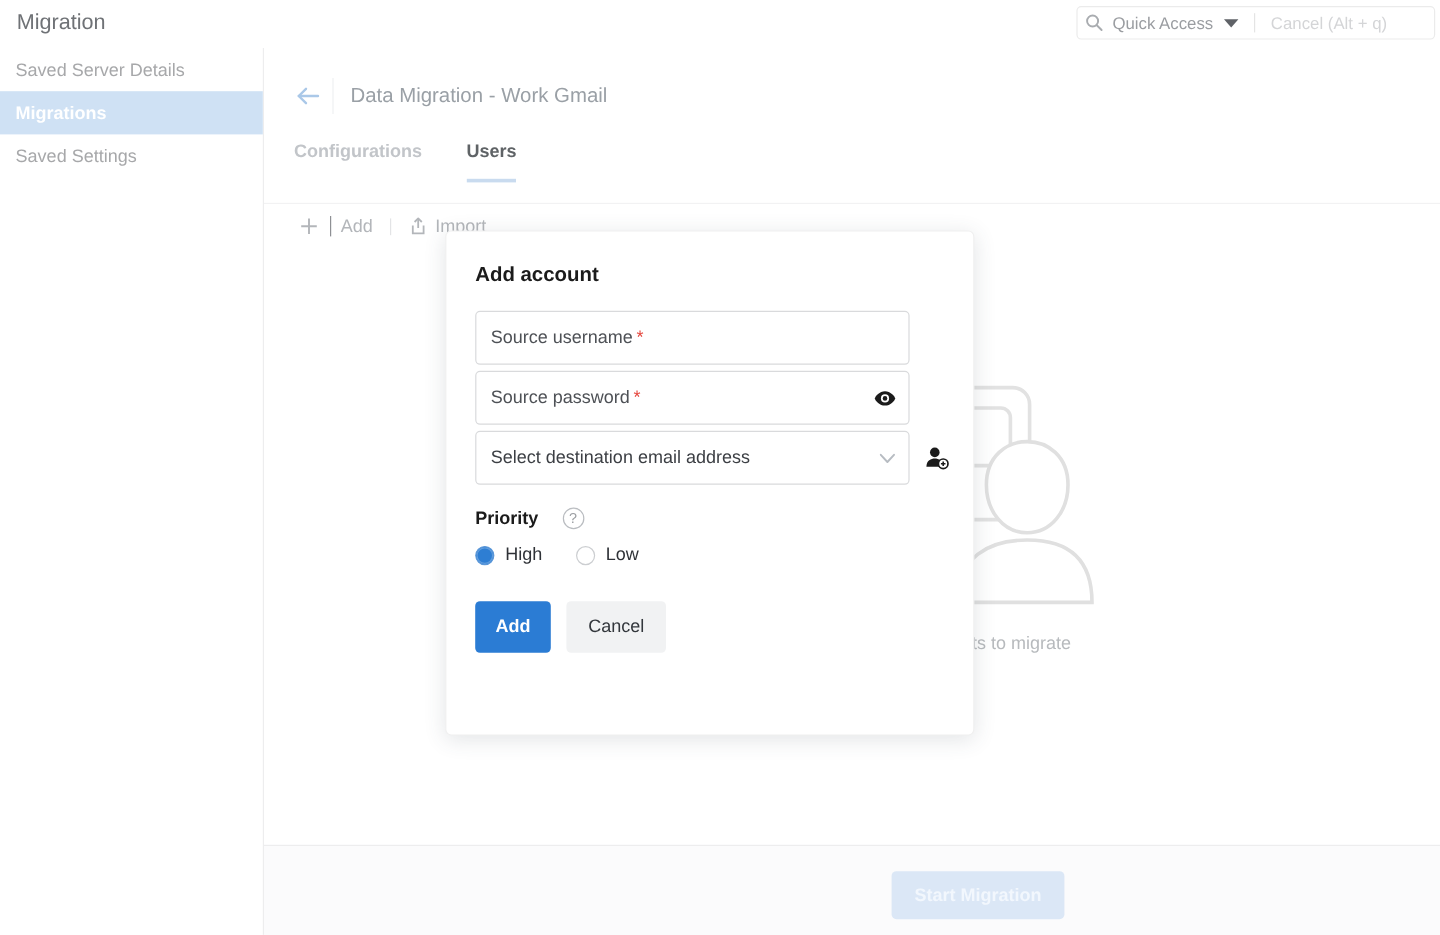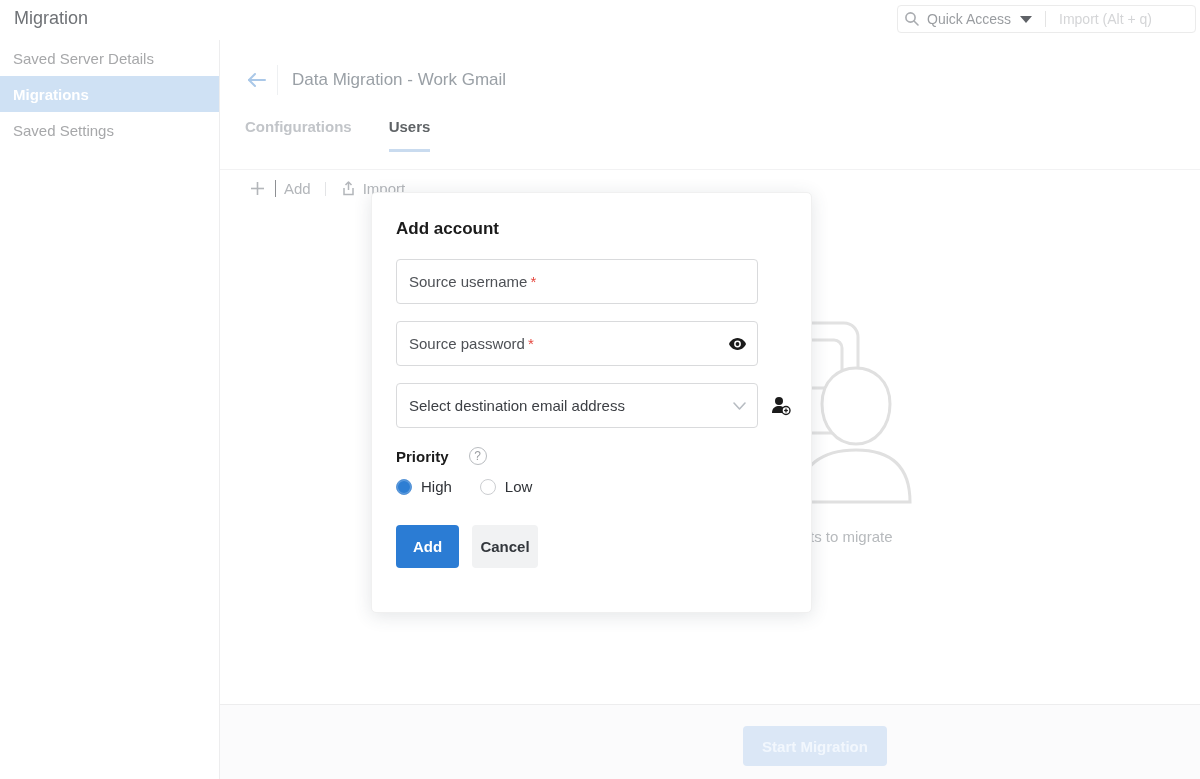--- a/index.html
+++ b/index.html
@@ -50,21 +50,21 @@
   }
   
   .modal {
     position:absolute; left:371px; top:192px; width:441px; height:421px;
     background:#fff; border:1px solid #f0f0f0; border-radius:5px;
     box-shadow:0 3px 18px rgba(60,70,85,.14); z-index:10; padding:26px 24px;
   }
   .modal-title { font-size:17px; font-weight:bold; color:#1b1b1b; margin-bottom:20px; }
   .field {
     width:362px; height:45px; border:1px solid #d9dadc; border-radius:4px;
-    display:flex; align-items:center; padding:0 12px; margin-bottom:17px;
+    display:flex; align-items:center; padding:0 12px; margin-bottom:5px;
     background:#fff; cursor:text; position:relative;
   }
   .field .ph { color:#4e5156; font-size:15px; }
   .req { color:#e5483f; margin-left:3px; font-size:15px; }
   .field-icon-right { position:absolute; right:10px; top:50%; transform:translateY(-50%); display:flex; cursor:pointer; }
   .select-row { position:relative; width:362px; margin-bottom:0; }
   .select-field { margin-bottom:0; cursor:pointer; }
   .select-field .ph { color:#3c3f44; }
   .person-add { position:absolute; right:-34px; top:50%; transform:translateY(-50%); cursor:pointer; display:flex; }
   .priority-row { margin-top:19px; display:flex; align-items:center; gap:20px; }
@@ -78,40 +78,40 @@
   .radio.checked { background:#2e7ed3; border:1px solid #5b97d8; box-shadow:inset 0 0 0 1px rgba(255,255,255,.25); }
   .radio.unchecked { background:#fff; border:1px solid #ccced1; }
   .radio-label { margin:0 28px 0 9px; font-size:15px; color:#2f3237; cursor:pointer; }
   .radio-label.last { margin-right:0; }
   .modal-actions { margin-top:30px; display:flex; gap:13px; }
   .btn-add {
     width:63px; height:43px; background:#2b7cd4; color:#fff; font-weight:bold;
     font-size:15px; border:none; border-radius:4px; cursor:pointer;
   }
   .btn-cancel {
-    width:66px; height:43px; background:#f1f2f3; color:#33373c; font-weight:bold;
+    width:83px; height:43px; background:#f1f2f3; color:#33373c; font-weight:normal;
     font-size:15px; border:none; border-radius:4px; cursor:pointer;
   }
 </style>
 </head>
 <body>
 
 <div class="topbar">
   <div class="app-title">Migration</div>
   <div class="searchbox">
     <span style="display:flex;">
       <svg width="16" height="16" viewBox="0 0 16 16">
           <circle cx="6.5" cy="6.5" r="4.6" fill="none" stroke="#a9acb0" stroke-width="1.6"></circle>
           <line x1="10" y1="10" x2="14" y2="14" stroke="#a9acb0" stroke-width="1.6" stroke-linecap="round"></line>
         </svg>
     </span>
     <span class="qa-label">Quick Access</span>
     <span class="qa-caret"></span>
     <span class="search-divider"></span>
-    <span class="search-ph">Import (Alt + q)</span>
+    <span class="search-ph">Cancel (Alt + q)</span>
   </div>
 </div>
 
 <div class="sidebar">
   <div class="side-item">
     <span>Saved Server Details</span>
   </div>
   <div class="side-item active">
     <span>Migrations</span>
   </div>

